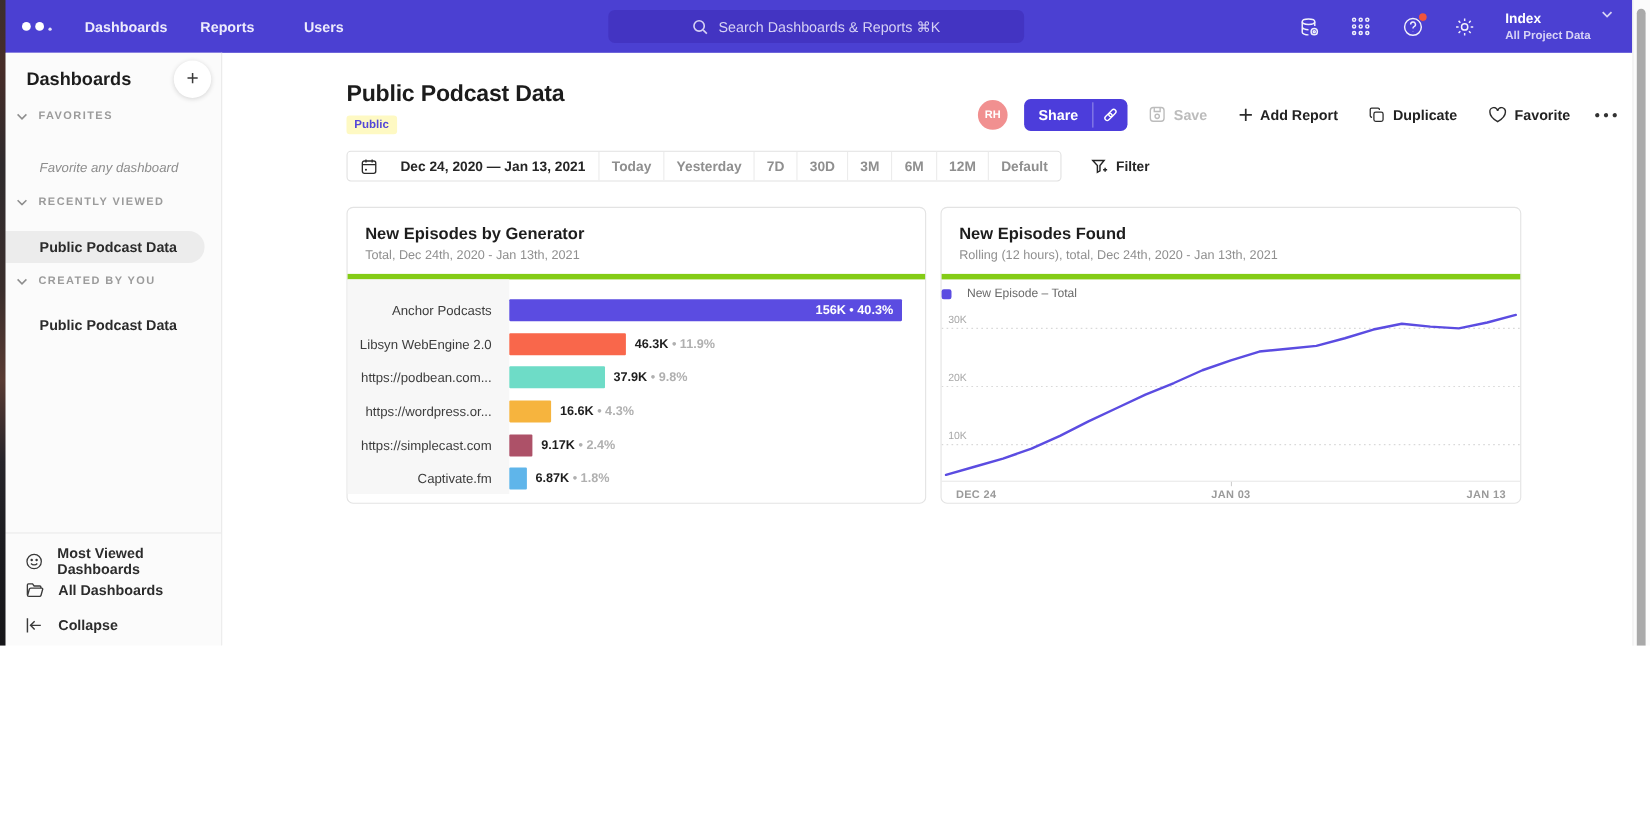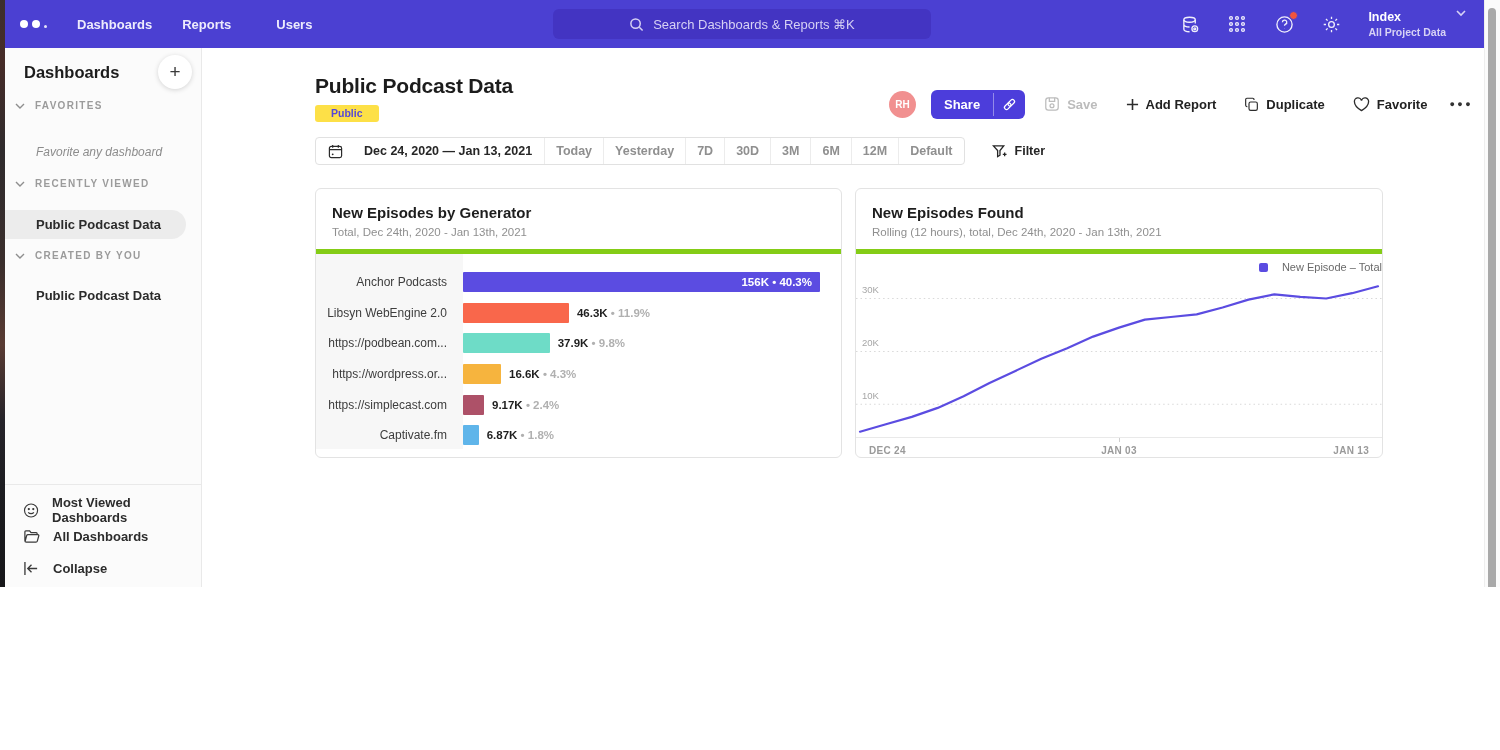--- a/index.html
+++ b/index.html
@@ -34,21 +34,21 @@
   .sb-sec span { font-size:10px; font-weight:700; letter-spacing:1.3px; color:#9b9b9b; }
   .sb-hint { position:absolute; left:31px; font-size:12px; font-style:italic; color:#8c8c8c; }
   .sb-item { position:absolute; left:31px; font-size:13px; font-weight:700; color:#2b2b2b; cursor:pointer; }
   .sb-active-pill { position:absolute; left:0; top:162px; width:181px; height:29px; background:#ececec; border-radius:0 15px 15px 0; }
   .sb-foot { position:absolute; left:0; right:0; bottom:0; height:103px; border-top:1px solid #e9e9e9; background:#fbfbfb; }
   .sb-foot-item { position:absolute; left:18px; display:flex; align-items:center; gap:13px; font-size:13px; font-weight:700; color:#2c2c2c; cursor:pointer; }
   .sb-foot-item svg { stroke:#3a3a3a; }
 
   
   .page-title { position:absolute; left:315px; top:74px; font-size:21px; font-weight:700; color:#1c1c1c; letter-spacing:-.2px; }
-  .badge { position:absolute; left:315px; top:105px; background:#fde047; color:#5447d8; font-size:10.5px; font-weight:600; padding:2px 16px 3px; border-radius:3px; }
+  .badge { position:absolute; left:315px; top:105px; background:#fef9c3; color:#5447d8; font-size:10.5px; font-weight:600; padding:2px 7px 3px; border-radius:3px; }
   .actions { position:absolute; left:889px; top:90px; height:28px; display:flex; align-items:center; }
   .avatar { width:27px; height:27px; border-radius:50%; background:#f19090; color:#fff; font-size:10px; font-weight:700; display:flex; align-items:center; justify-content:center; }
   .share-btn { margin-left:15px; height:29px; background:#4c3ddb; border-radius:6px; display:flex; align-items:stretch; cursor:pointer; }
   .share-label { padding:0 13px; display:flex; align-items:center; color:#fff; font-size:13px; font-weight:700; }
   .share-div { width:1px; background:rgba(255,255,255,.4); margin:3px 0; }
   .share-link { width:31px; display:flex; align-items:center; justify-content:center; }
   .act { display:flex; align-items:center; gap:7px; font-size:13px; font-weight:700; color:#222; cursor:pointer; }
   .act.disabled { color:#bcbcbc; cursor:default;justify-content:space-between; }
   .act svg { stroke:#2c2c2c; }
   .act.disabled svg { stroke:#bcbcbc; }
@@ -76,21 +76,21 @@
   .bar-row { display:flex; align-items:center; height:30.6px; }
   .bar-label { width:147px; padding-right:16px; text-align:right; font-size:12px; color:#3d3d3d; flex:none; }
   .bar-track { flex:1; height:20px; position:relative; display:flex; align-items:center; }
   .bar-fill { height:20px; border-radius:1px; display:flex; align-items:center; justify-content:flex-end; flex:none; }
   .bar-val-in { color:#fff; font-size:11.5px; font-weight:700; padding-right:8px; white-space:nowrap; }
   .bar-val-out { margin-left:8px; font-size:11.5px; white-space:nowrap; }
   .bar-val-out b { color:#1e1e1e; }
   .bar-val-out .pct { color:#b0b0b0; font-weight:600; }
 
   
-  .legend { height:26px; display:flex; align-items:center; justify-content:flex-end; gap:14px; }
+  .legend { height:26px; display:flex; align-items:center; justify-content:flex-start; gap:14px; }
   .legend-sq { width:9px; height:9px; border-radius:2px; }
   .legend-label { font-size:11px; color:#6a6a6a; }
   .plot { position:relative; height:157px; }
   .plot svg { display:block; width:100%; height:100%; }
   .xaxis { position:relative; height:25px; border-top:1px solid #e9e9e9; }
   .xaxis .t0 { position:absolute; left:13px; top:7px; }
   .xaxis .t1 { position:absolute; left:50%; transform:translateX(-50%); top:7px; }
   .xaxis .t2 { position:absolute; right:13px; top:7px; }
   .xtick { font-size:10px; font-weight:700; color:#9a9a9a; letter-spacing:.3px; }
   .xaxis-tickmark { position:absolute; left:50%; top:0; width:1px; height:4px; background:#cfcfcf; }

